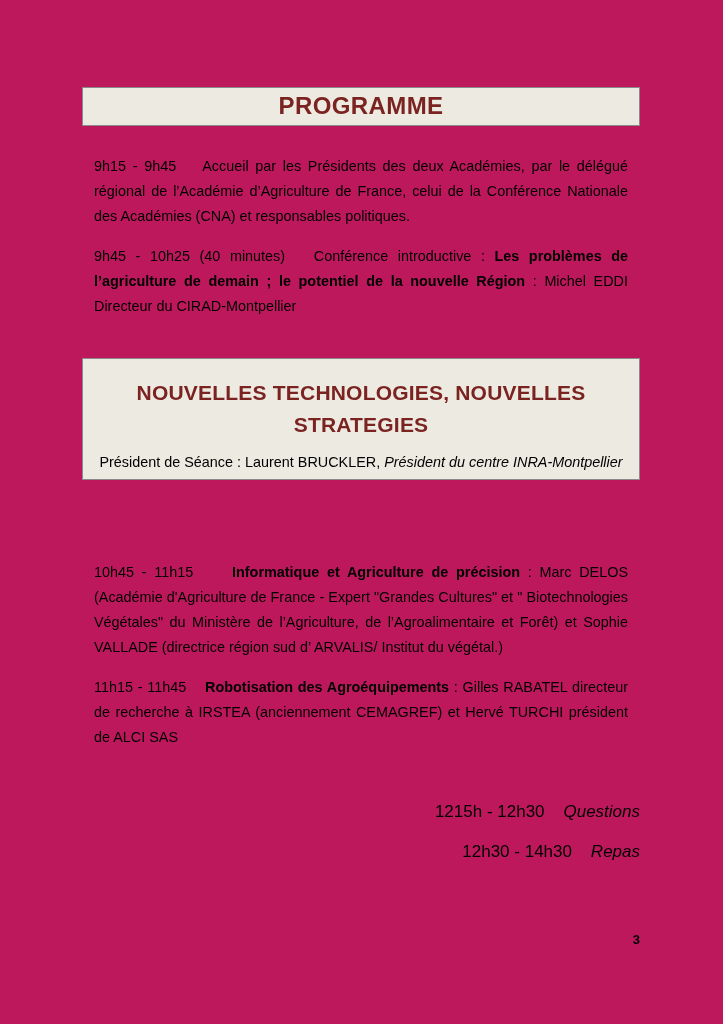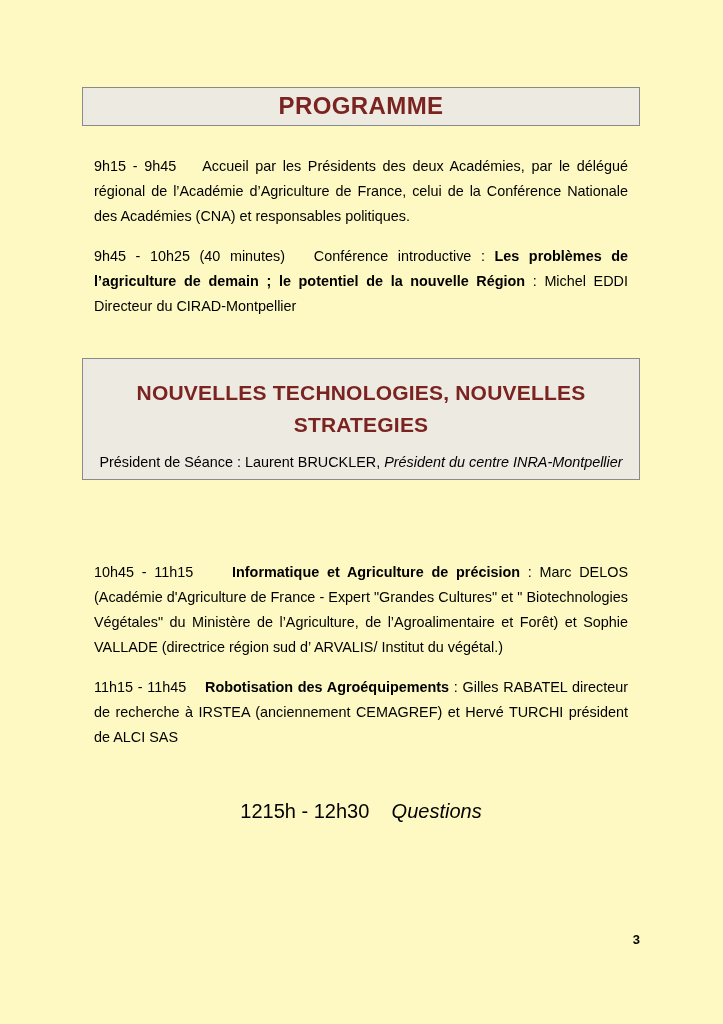--- a/index.html
+++ b/index.html
@@ -14,21 +14,21 @@
     font-family: "Liberation Sans", sans-serif;
     color: #000000;
     overflow: hidden;
   }
 
   .page {
     position: absolute;
     left: 0; top: 0;
     width: 723px;
     height: 1024px;
-    background: #fef9c3;
+    background: #be185d;
   }
 
   .content {
     position: absolute;
     left: 82px;
     top: 87px;
     width: 558px;
   }
 
   
@@ -99,24 +99,24 @@
     line-height: 1.5;
     margin-top: 12px;
   }
   .session-chair i { font-style: italic; }
 
   
   .block-2 { margin-top: 80px; }
 
   .tail-lines { margin-top: 49px; }
   .tail-line {
-    font-size: 20px;
+    font-size: 17px;
     line-height: 25px;
     margin: 0;
-    text-align: center;
+    text-align: right;
   }
   .tail-line + .tail-line { margin-top: 15px; }
   .tail-line i { font-style: italic; }
 
   
   .page-number {
     position: absolute;
     left: 0;
     top: 933px;
     width: 640px;
@@ -152,18 +152,19 @@
 
       <p class="para"><span>10h45 - 11h15</span><span class="sp-wide">     </span><b>Informatique et Agriculture de précision</b> <span>: Marc DELOS (Académie d'Agriculture de France - Expert "Grandes Cultures" et " Biotechnologies Végétales" du Ministère de l’Agriculture, de l’Agroalimentaire et Forêt) et Sophie VALLADE (directrice région sud d’ ARVALIS/ Institut du végétal.)</span></p>
 
       <p class="para"><span>11h15 - 11h45</span><span class="sp-wide">    </span><b>Robotisation des Agroéquipements</b> <span>: Gilles RABATEL directeur de recherche à IRSTEA (anciennement CEMAGREF) et Hervé TURCHI président de ALCI SAS</span></p>
 
     </div>
 
     <div class="tail-lines">
       <p class="tail-line"><span>1215h - 12h30</span><span class="sp-wide">    </span><i>Questions</i></p>
 
+      <p class="tail-line"><span>12h30 - 14h30</span><span class="sp-wide">    </span><i>Repas</i></p>
     </div>
 
   </div>
 
   <div class="page-number">3</div>
 </div>
 
 </body></html>

